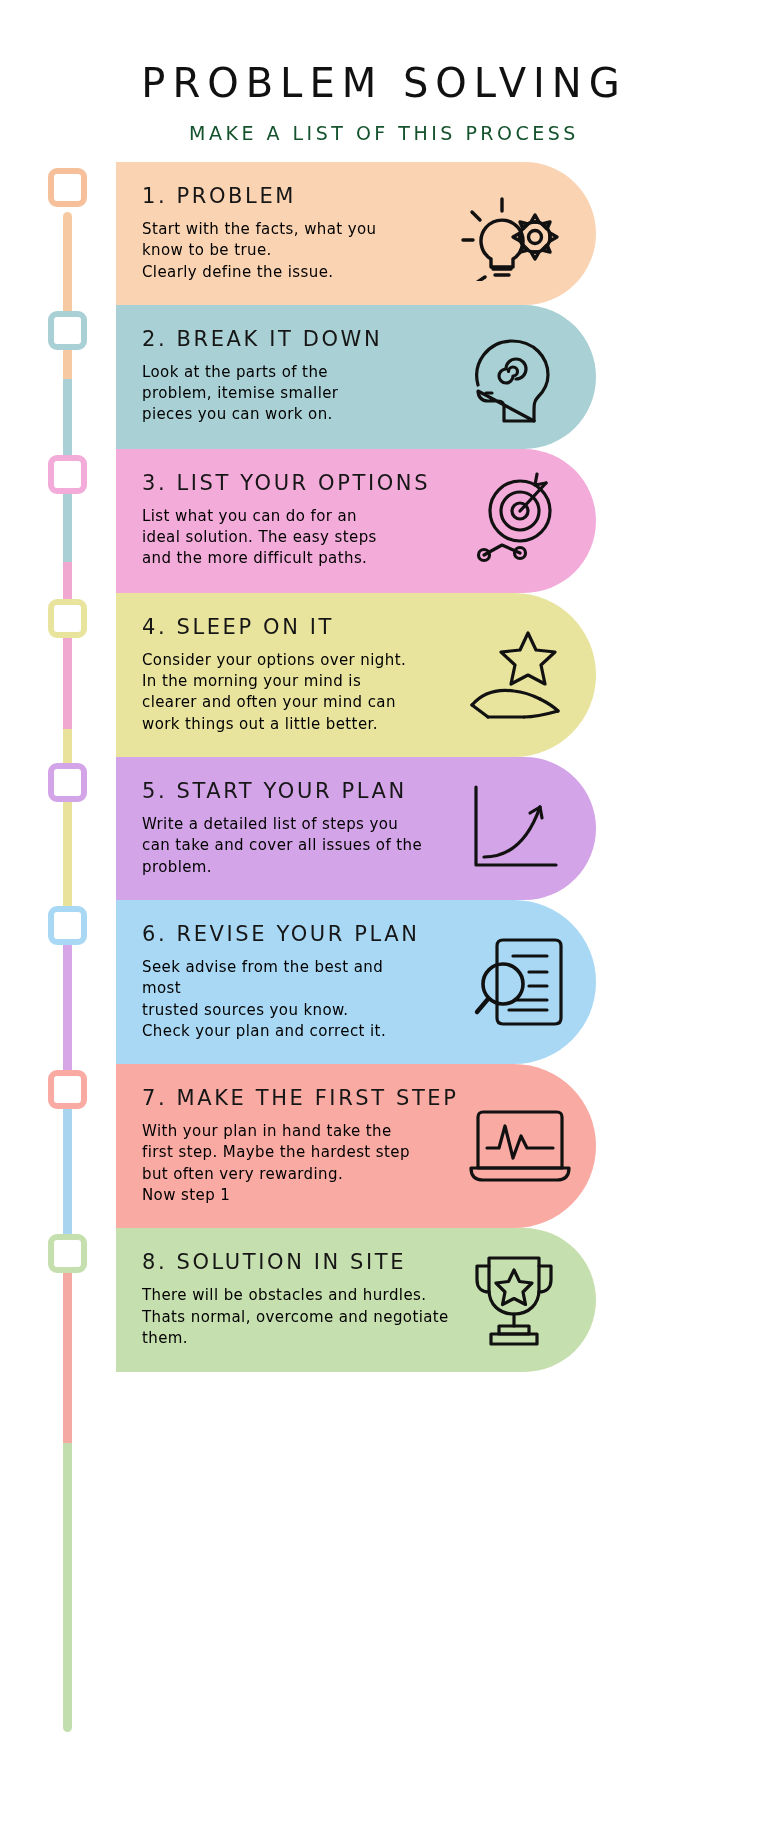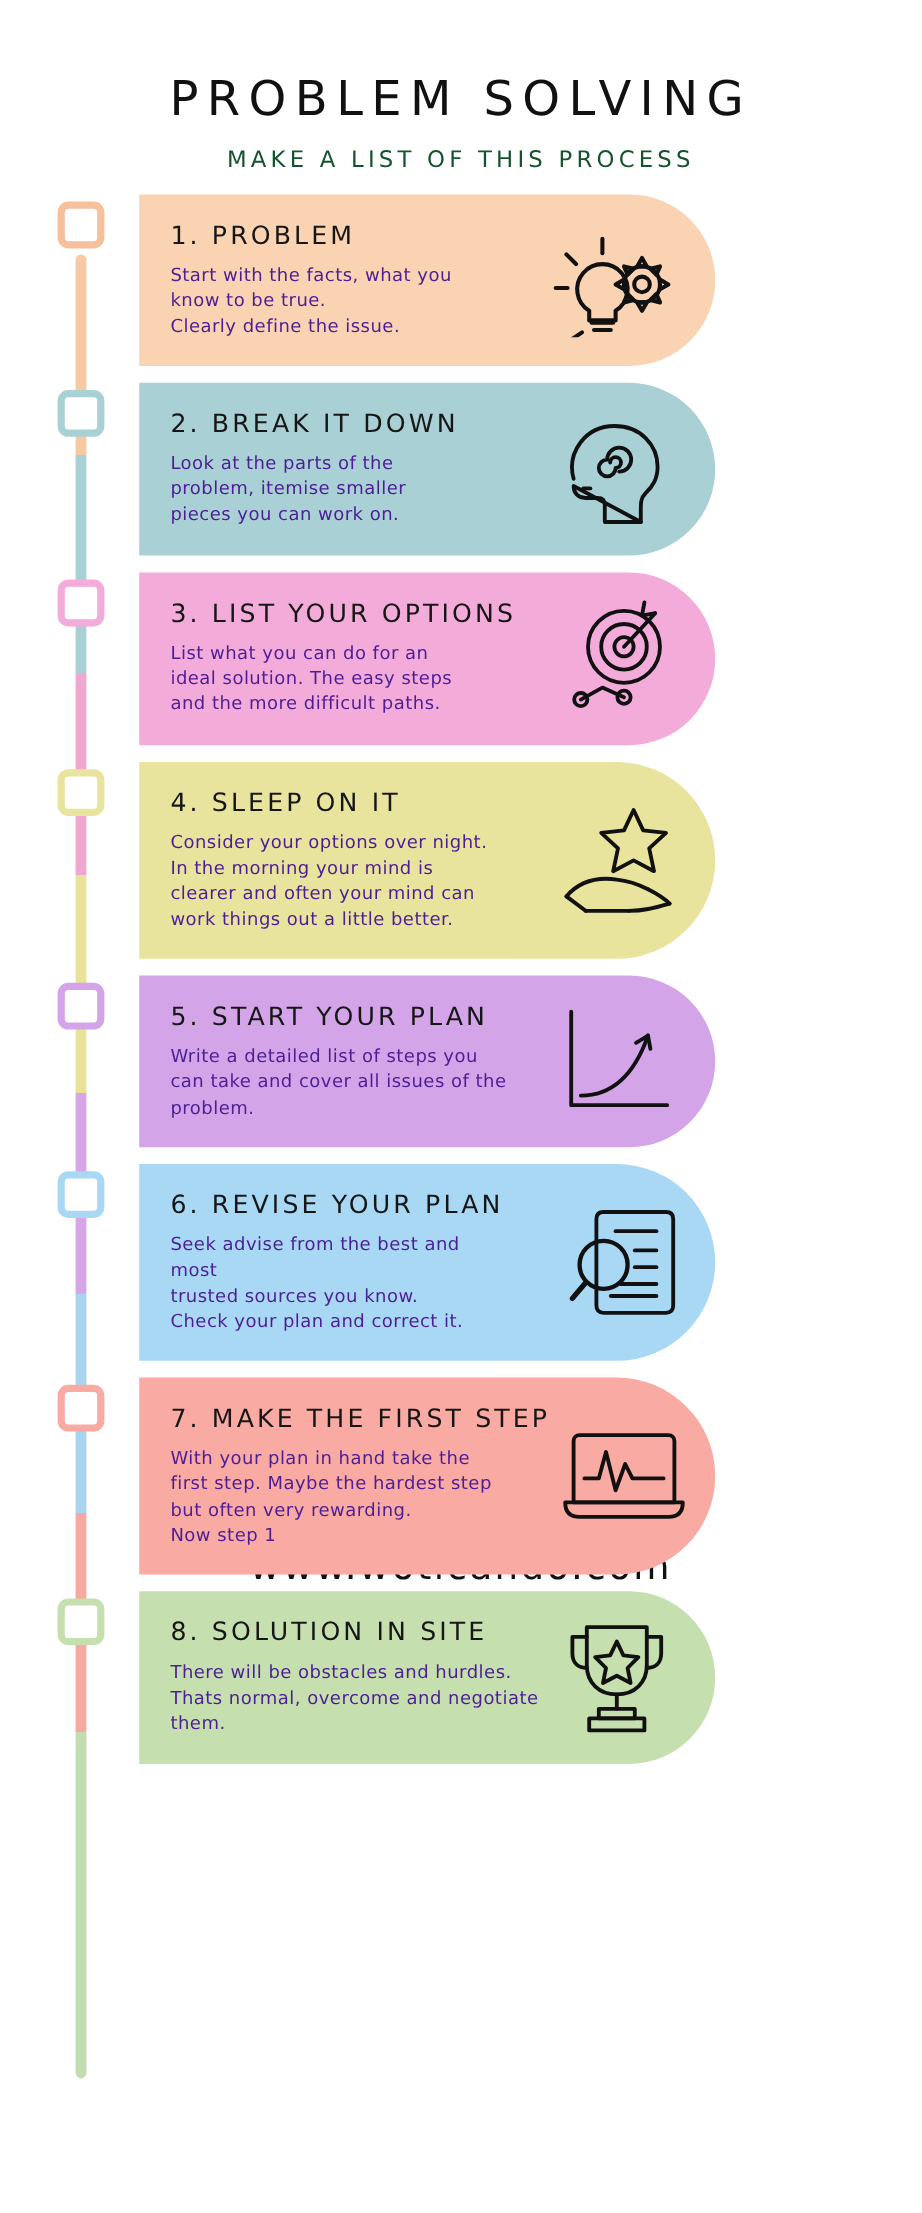--- a/index.html
+++ b/index.html
@@ -55,21 +55,21 @@
     border-radius: 5px;
     z-index: 0;
   }
 
   .steps { position: relative; margin-top: 18px; }
 
   .step {
     position: relative;
     display: flex;
     align-items: flex-start;
-    margin-bottom: 14px;
+    margin-bottom: 0;
   }
 
   .node {
     position: absolute;
     left: 48px;
     top: 6px;
     width: 39px;
     height: 39px;
     border-radius: 9px;
     border: 6px solid #dddddd;
@@ -99,21 +99,21 @@
     white-space: nowrap;
     margin-bottom: 11px;
     font-weight: 400;
   }
 
   .step-body {
     font-family: "DejaVu Sans", sans-serif;
     font-size: 15px;
     line-height: 1.42;
     letter-spacing: 0.4px;
-    color: #4c1d95;
+    color: #000000;
     white-space: pre-line;
   }
 
   .icon-wrap {
     flex: 0 0 auto;
     width: 112px;
     display: flex;
     align-items: center;
     justify-content: center;
     align-self: center;

